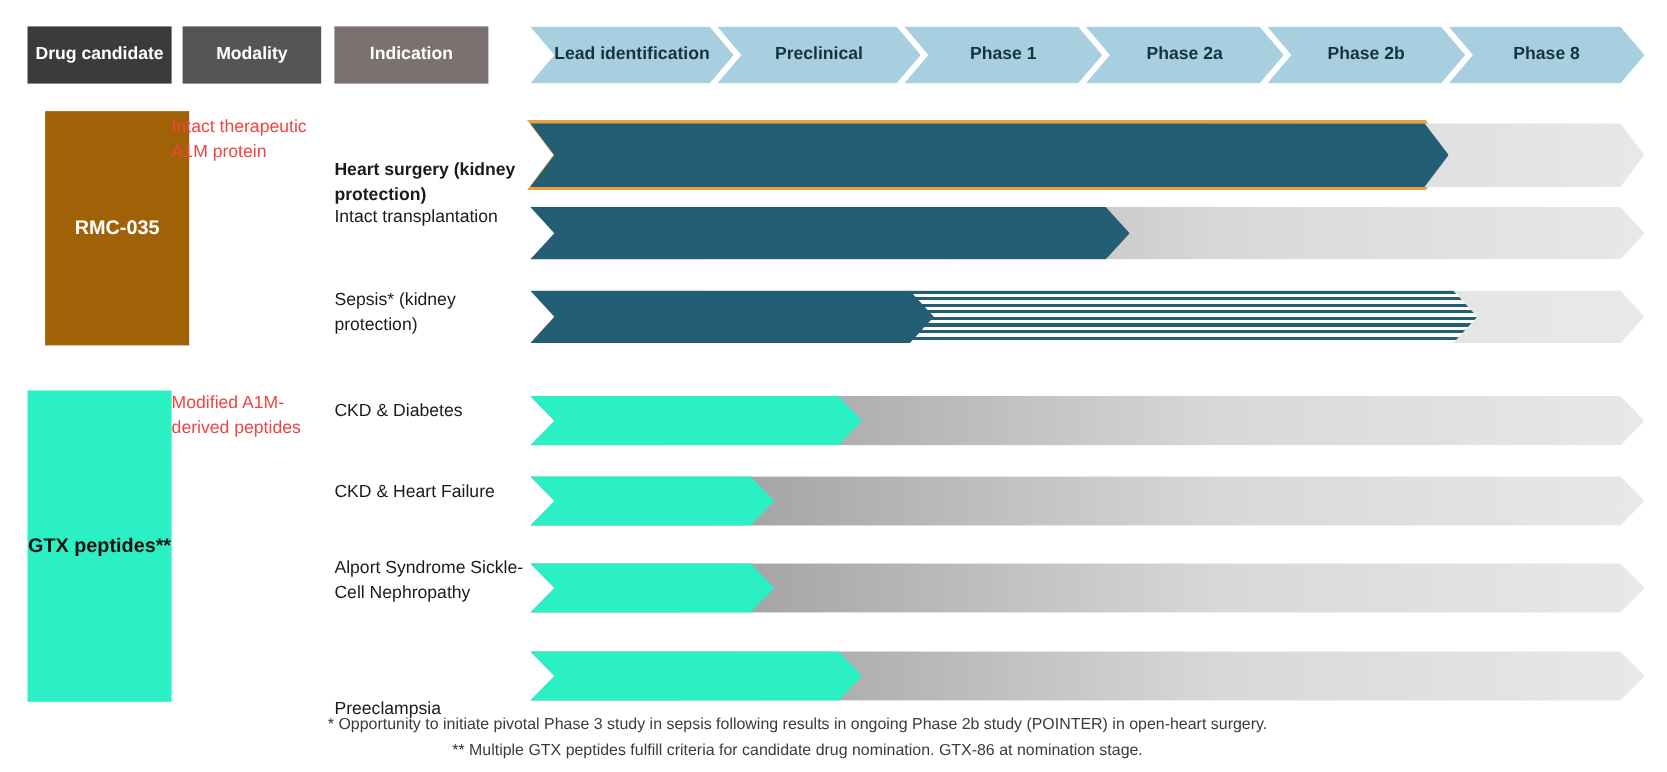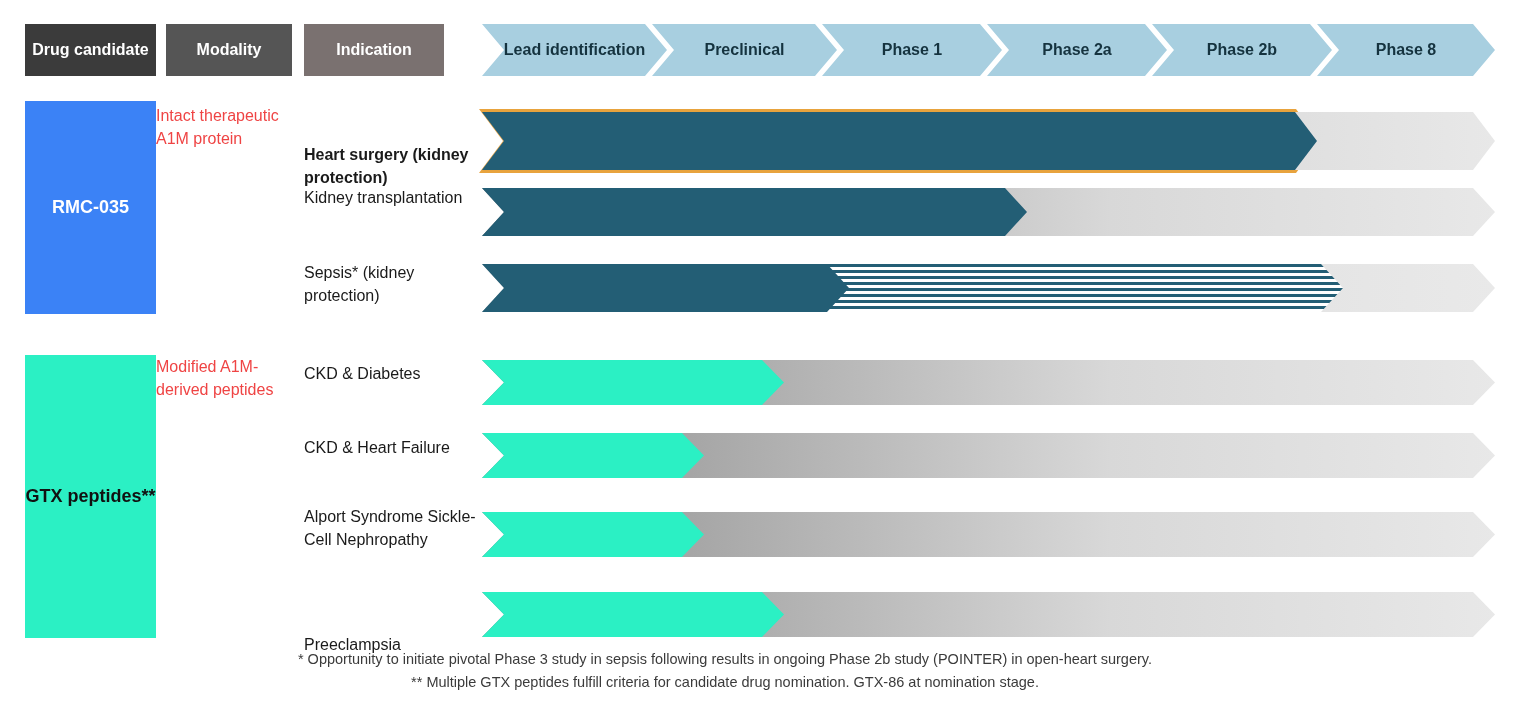--- a/index.html
+++ b/index.html
@@ -68,21 +68,21 @@
     left: 25px;
     width: 131px;
     display: flex;
     align-items: center;
     justify-content: center;
     text-align: center;
     font-weight: bold;
     font-size: 18px;
     line-height: 1.15;
   }
-  .cand-rmc { top: 101px; height: 213px; background: #3b82f6; color: #ffffff; }
+  .cand-rmc { top: 101px; height: 213px; background: #a16207; color: #ffffff; margin-left: 16px; }
   .cand-gtx { top: 355px; height: 283px; background: #2bf0c4; color: #111111; }
 
   .modality-text {
     position: absolute;
     left: 156px;
     width: 128px;
     font-size: 16px;
     line-height: 1.45;
     color: #ef4444;
   }
@@ -220,21 +220,21 @@
 
 <div class="ind-label bold" style="top:112px;margin-top:32px;">Heart surgery (kidney protection)</div>
 <div class="track" style="top:112px; height:58px;">
   <div class="highlight-outline" style="width:841px;"></div>
   <div class="arrow"></div>
   <div class="fill fill-teal" style="width:835px;">
       <div class="fill-inner"></div>
     </div>
 </div>
 
-<div class="ind-label" style="top:187px;">Kidney transplantation</div>
+<div class="ind-label" style="top:187px;">Intact transplantation</div>
 <div class="track" style="top:188px; height:48px;">
   <div class="arrow"></div>
   <div class="fill fill-teal" style="width:545px;">
       <div class="fill-inner"></div>
     </div>
 </div>
 
 <div class="ind-label" style="top:262px;">Sepsis* (kidney protection)</div>
 <div class="track" style="top:264px; height:48px;">
   <div class="arrow bg-light"></div>

